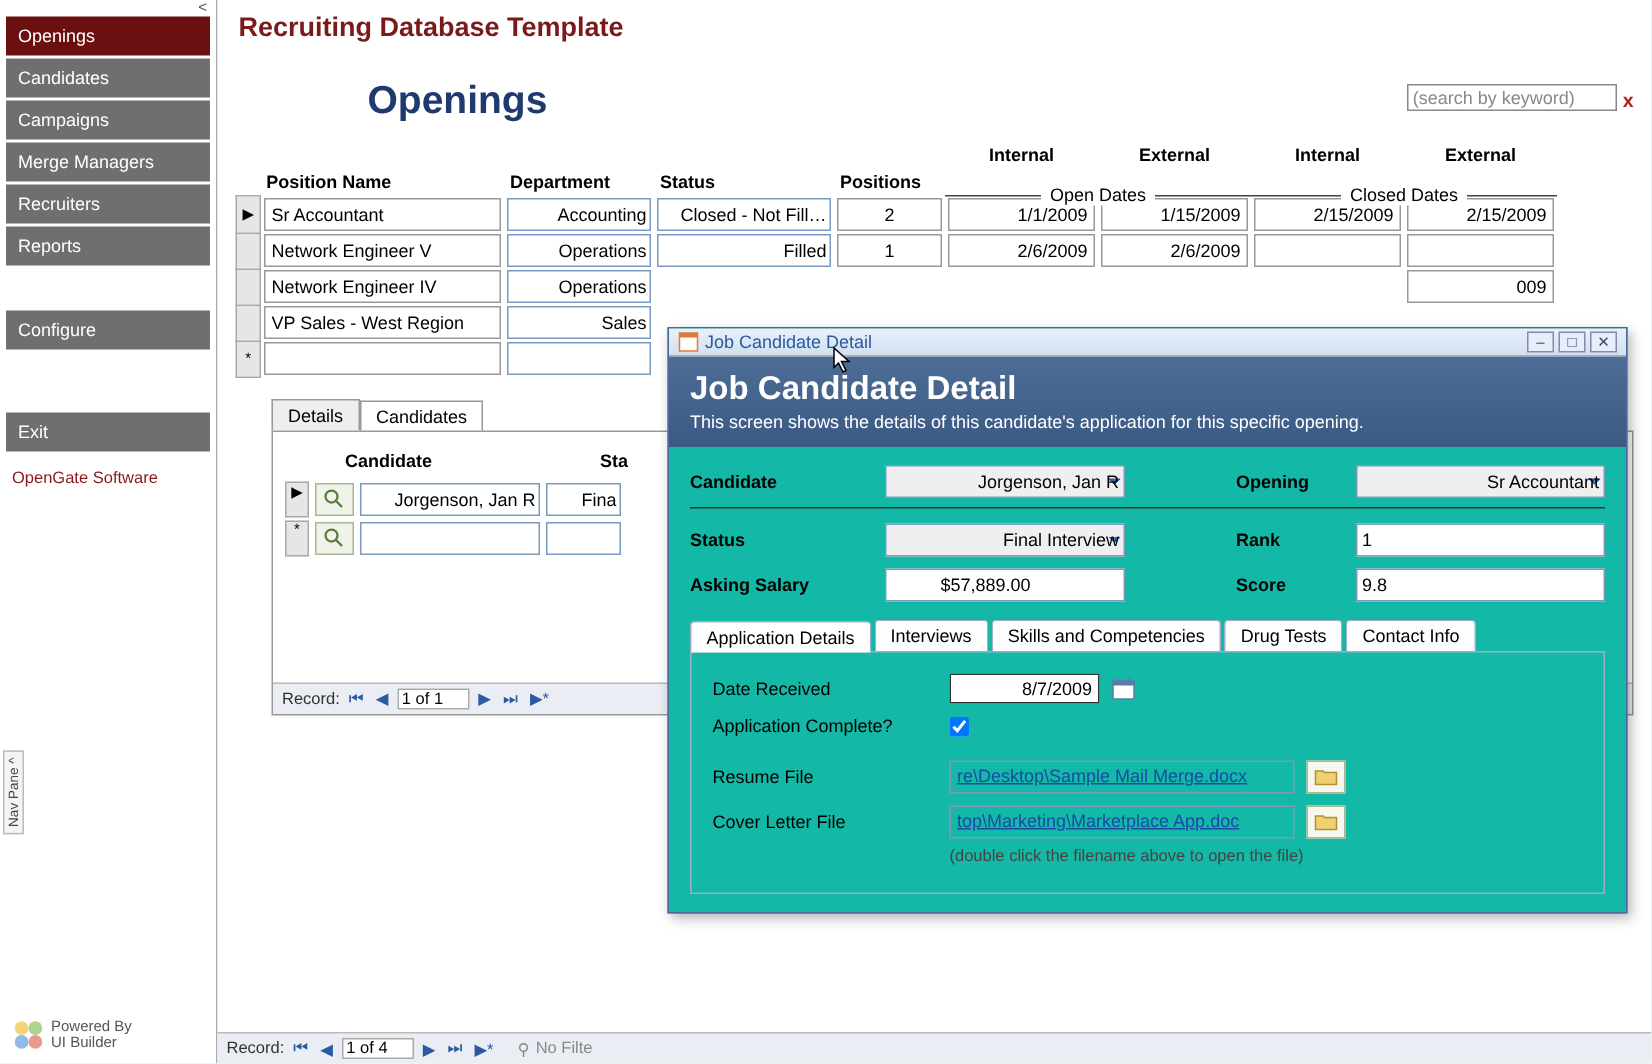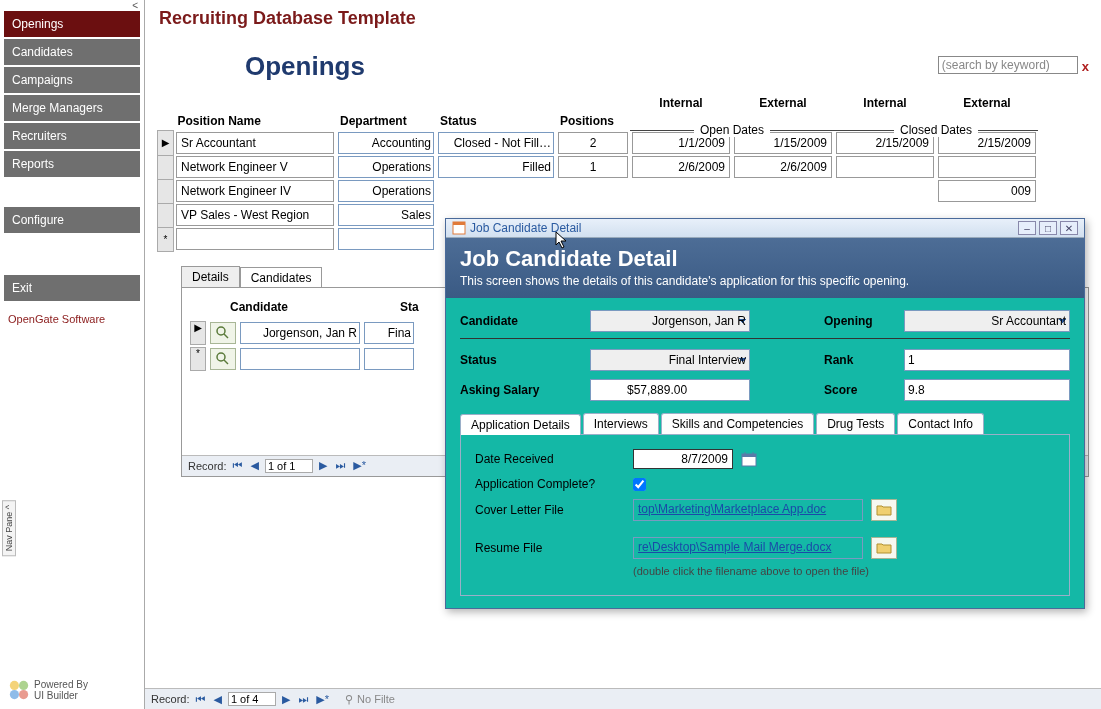--- a/index.html
+++ b/index.html
@@ -338,38 +338,38 @@
               <rect x="1" y="3" width="14" height="12" fill="#fff" stroke="#5a7aa8"></rect>
               <rect x="1" y="3" width="14" height="3" fill="#5a7aa8"></rect>
               <line x1="4" y1="1" x2="4" y2="5" stroke="#5a7aa8"></line>
               <line x1="12" y1="1" x2="12" y2="5" stroke="#5a7aa8"></line>
             </svg></span>
       </div>
       <div class="dlg-field-row">
         <span class="dlg-field-lbl">Application Complete?</span>
         <input type="checkbox" checked="" style="">
       </div>
+      <div class="dlg-field-row" style="margin-top:8px">
+        <span class="dlg-field-lbl">Resume File</span>
+        <span class="file-link">re\Desktop\Sample Mail Merge.docx</span>
+        <button class="folder-btn">
+            <svg width="16" height="12">
+              <path d="M1 2 h5 l1 1 h8 v8 h-14 z" fill="#f0d070" stroke="#b09030"></path>
+            </svg>
+          </button>
+      </div>
       <div class="dlg-field-row">
         <span class="dlg-field-lbl">Cover Letter File</span>
         <span class="file-link">top\Marketing\Marketplace App.doc</span>
         <button class="folder-btn">
             <svg width="16" height="12">
               <path d="M1 2 h5 l1 1 h8 v8 h-14 z" fill="#f0d070" stroke="#b09030"></path>
             </svg>
           </button>
       </div>
-      <div class="dlg-field-row" style="margin-top:8px">
-        <span class="dlg-field-lbl">Resume File</span>
-        <span class="file-link">re\Desktop\Sample Mail Merge.docx</span>
-        <button class="folder-btn">
-            <svg width="16" height="12">
-              <path d="M1 2 h5 l1 1 h8 v8 h-14 z" fill="#f0d070" stroke="#b09030"></path>
-            </svg>
-          </button>
-      </div>
       <div class="hint">(double click the filename above to open the file)</div>
     </div>
   </div>
 </div>
 
 <svg class="cursor" width="16" height="20">
     <path d="M1 1 L1 14 L4 11 L7 17 L9 16 L6 10 L11 10 Z" fill="#fff" stroke="#000"></path>
   </svg>
 
 </body></html>

